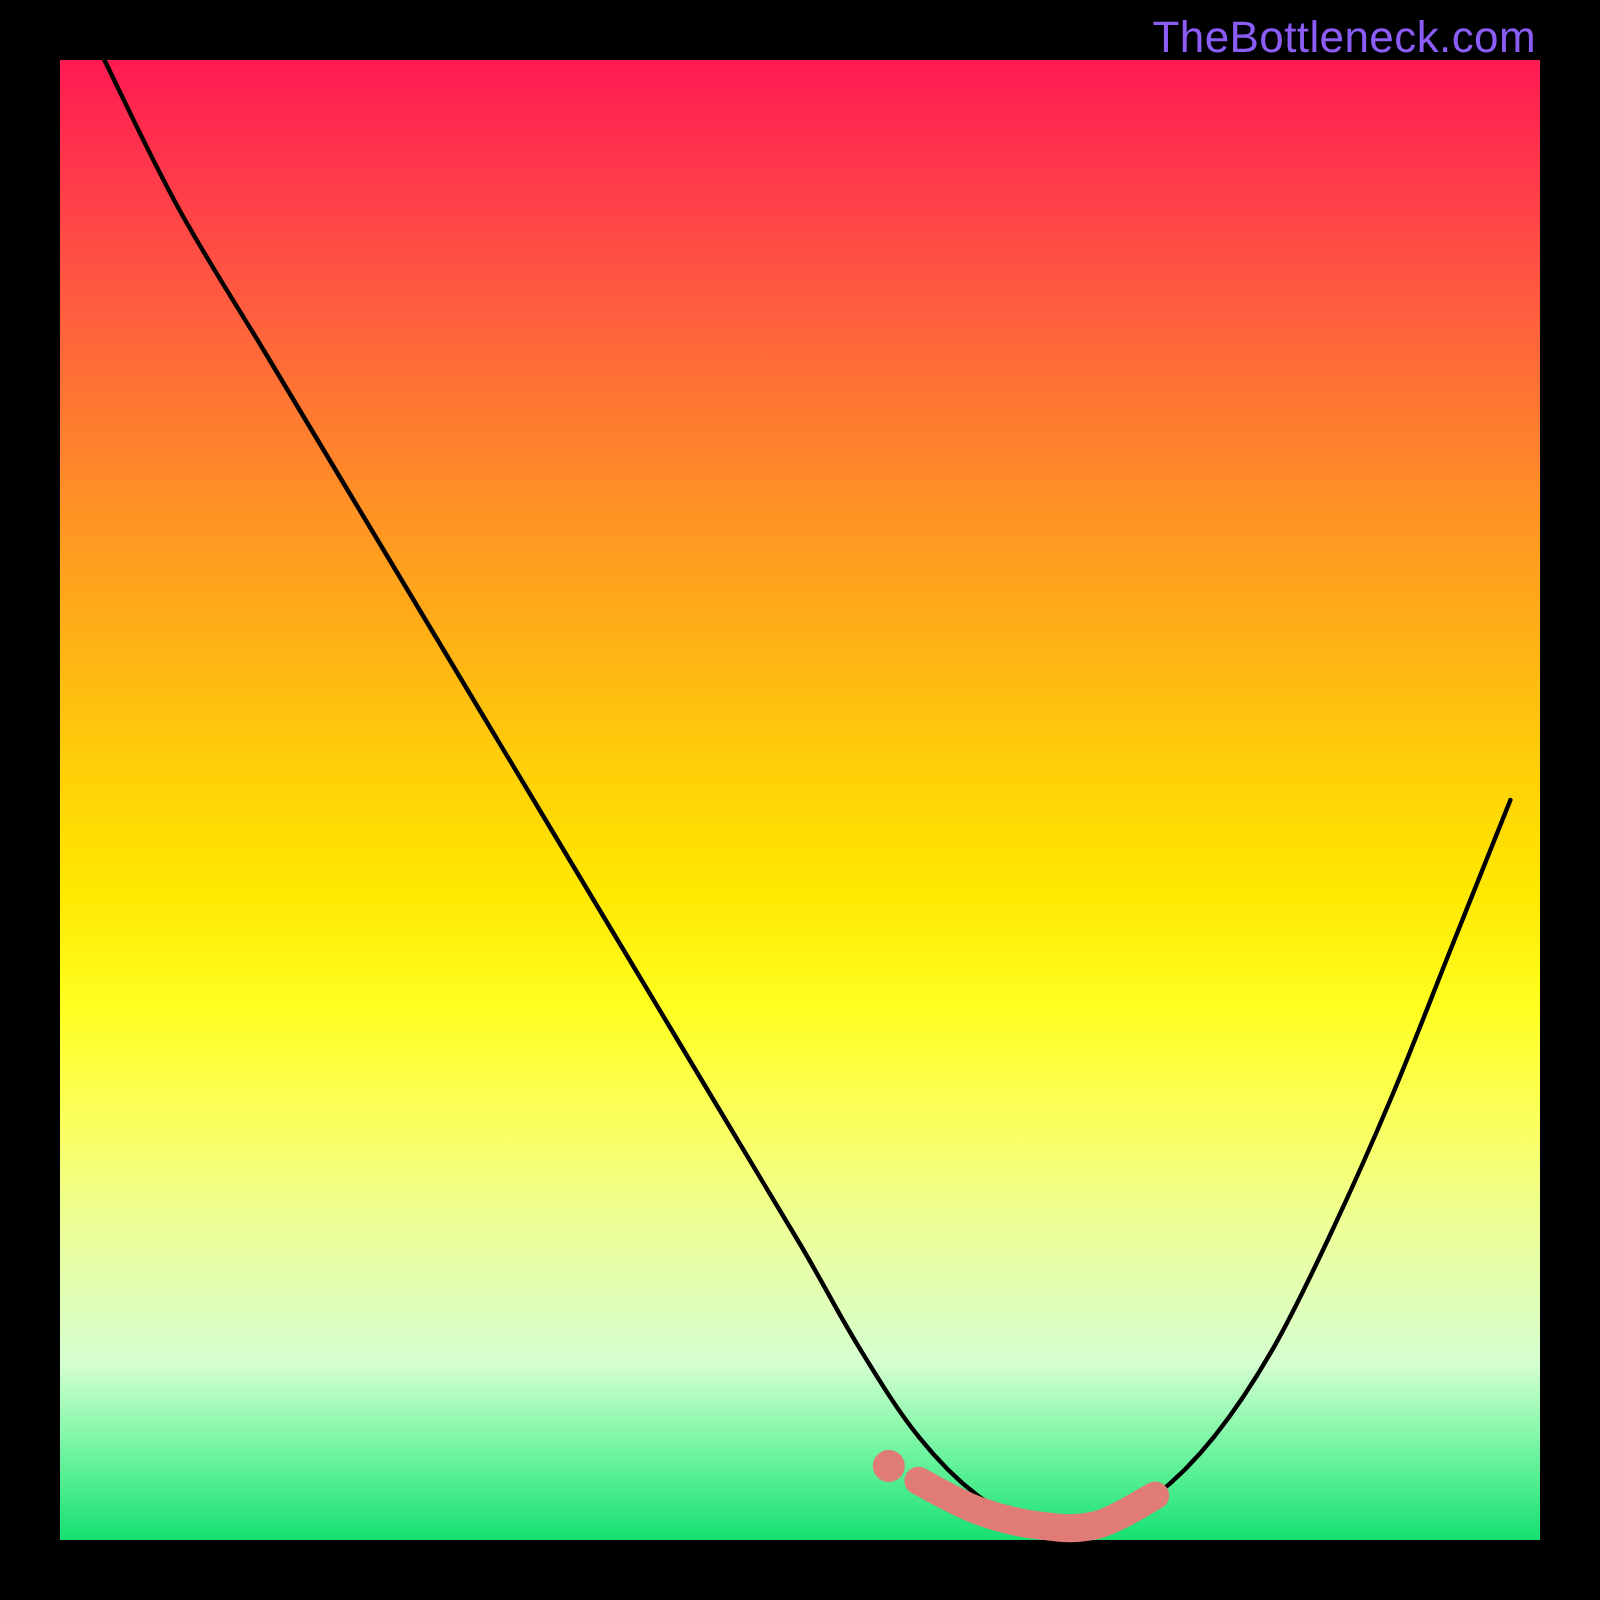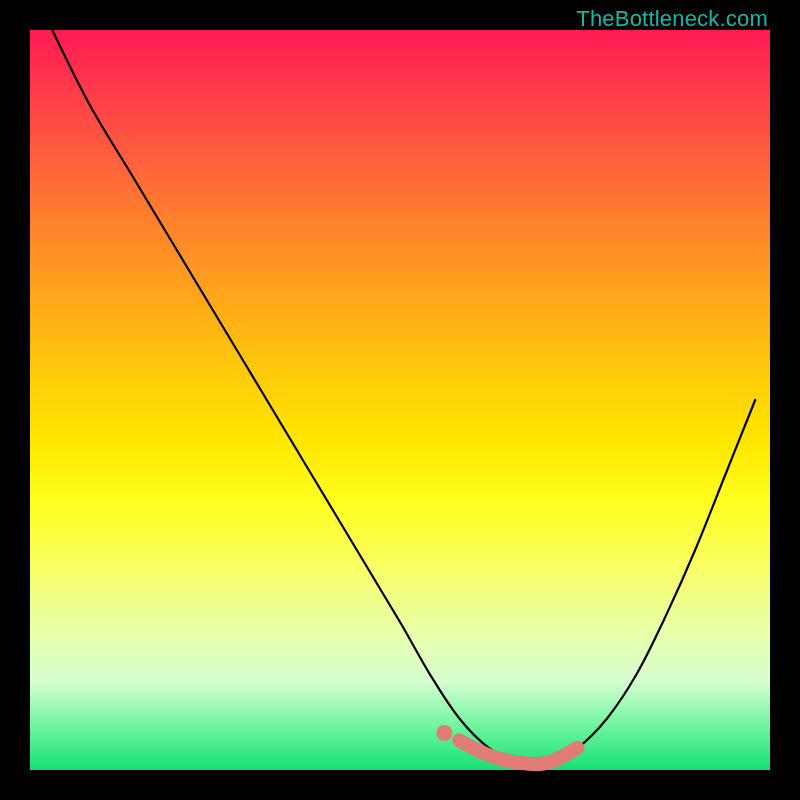--- a/index.html
+++ b/index.html
@@ -37,21 +37,21 @@
       #eaffa0 80%,
       #d6ffd0 88%,
       #70f5a0 94%,
       #15e070 100%
     );
   }
   .watermark {
     position: absolute;
     top: 6px;
     right: 32px;
-    color: #14b8a6;
+    color: #8b5cf6;
     font-size: 22px;
     font-weight: 500;
     letter-spacing: 0.2px;
     user-select: none;
   }
   svg.curve {
     position: absolute;
     left: 0;
     top: 0;
     width: 740px;

